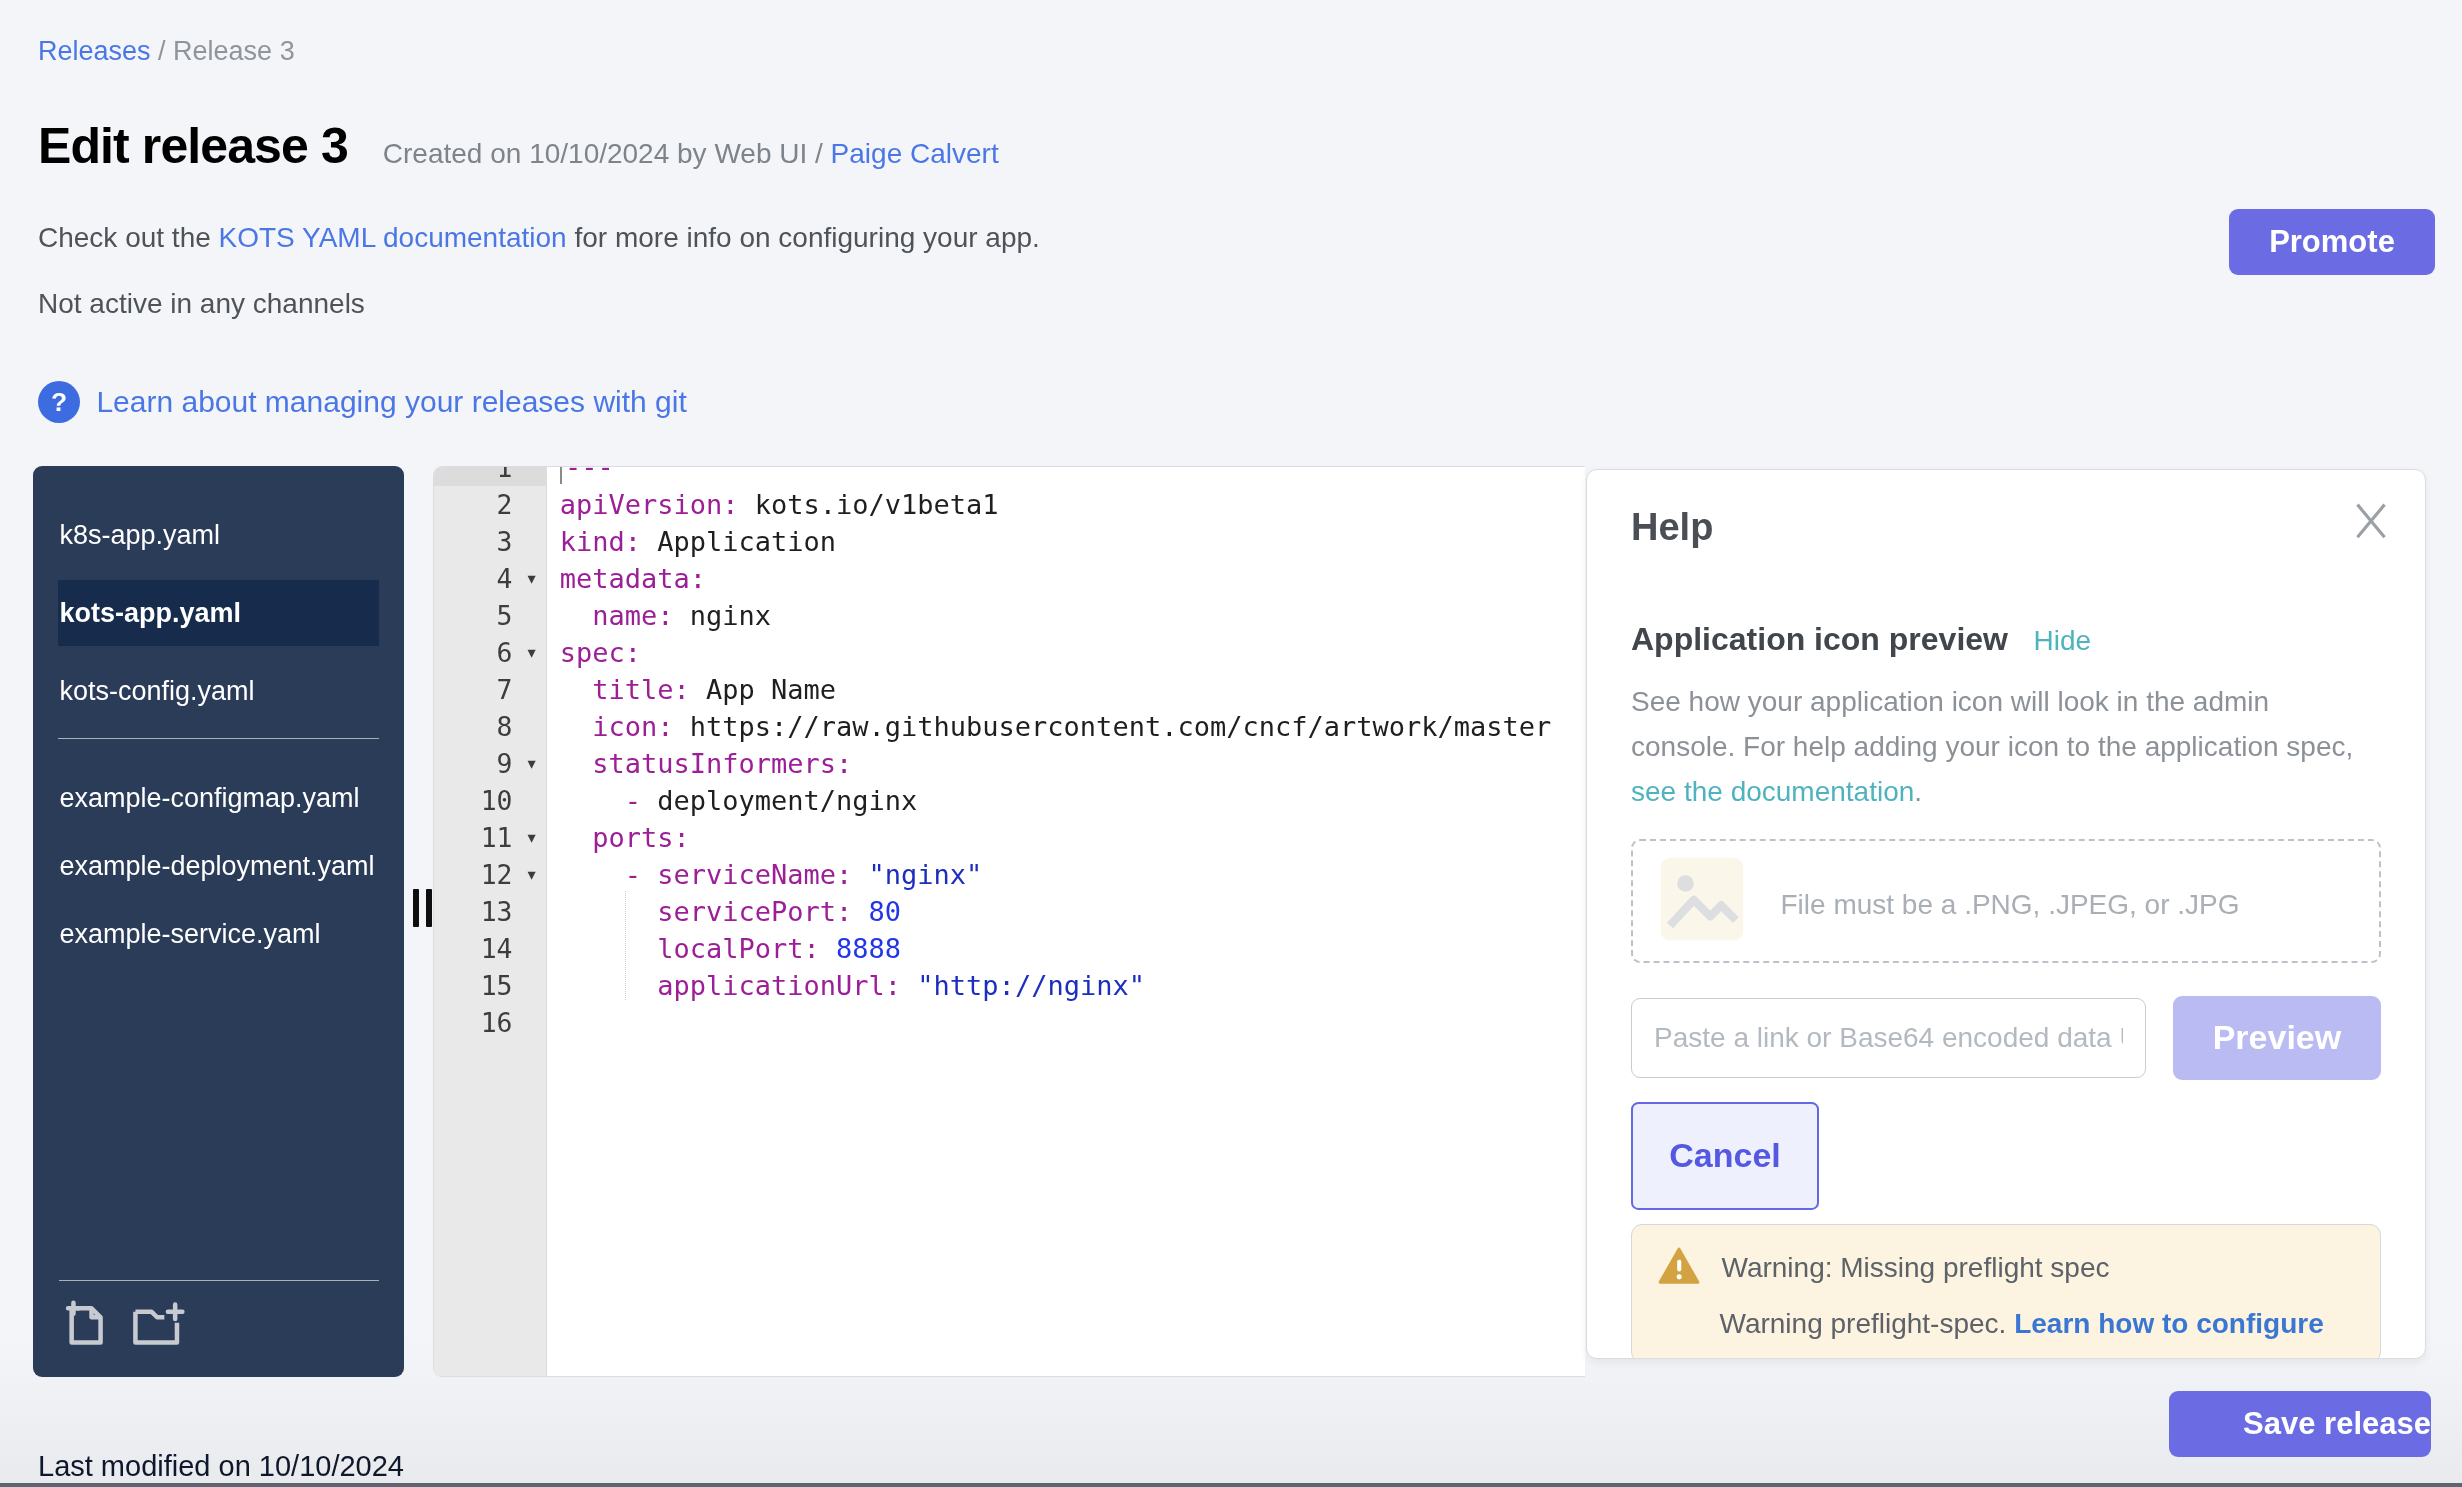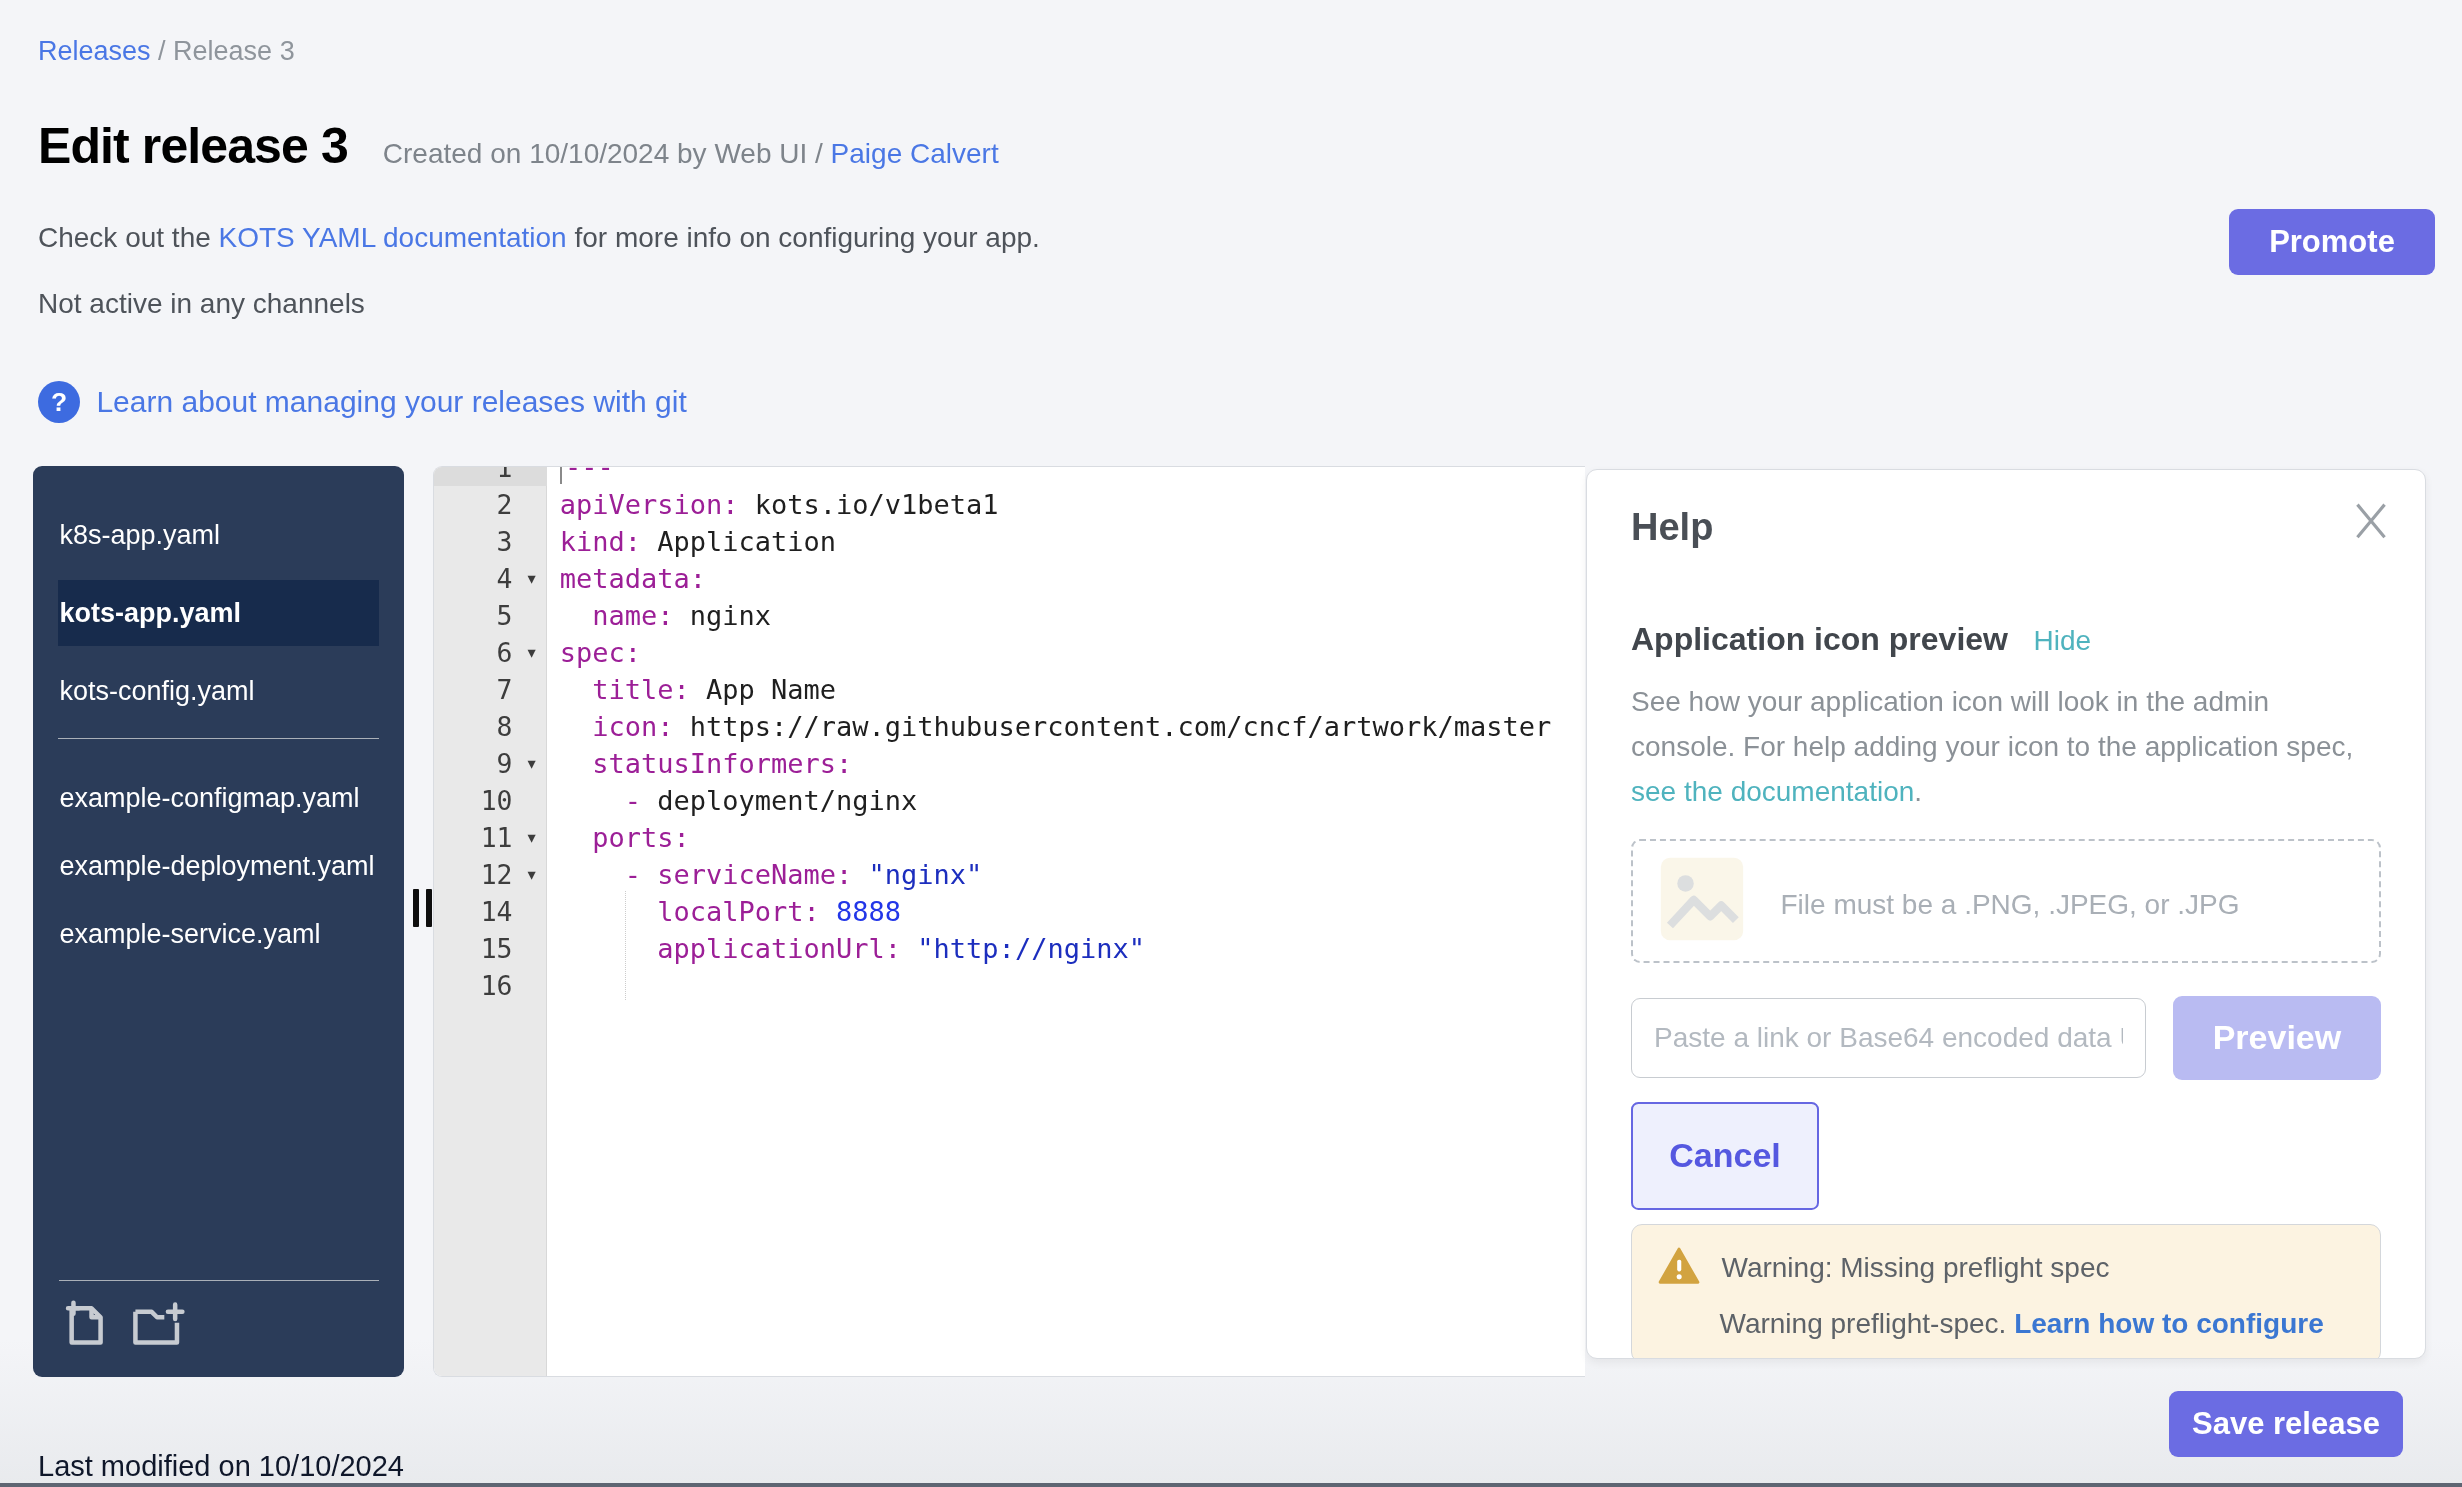--- a/index.html
+++ b/index.html
@@ -115,23 +115,23 @@
     background:var(--warning-bg,#fcf3e1); padding:22px 25.5px 22px 25.5px;
   }
   .warn-line1 { display:flex; align-items:center; gap:22px; }
   .warn-text { font-size:28px; color:#5d6268; }
   .warn-line2 { margin-top:20px; margin-left:62px; font-size:28px; color:#5d6268; }
   .warn-line2 a { color:#3b77d2; font-weight:600; text-decoration:none; cursor:pointer; }
 
   
   .footer-modified { position:absolute; left:38px; top:1410px; font-size:29px; color:#0f172a;margin-top:40px; }
   .btn-save {
-    position:absolute; left:2169px; top:1391px; width:234px; height:66px;
+    position:absolute; left:2169px; top:1391px; width:262px; height:66px;
     background:var(--accent,#6b6ce3); border:none; border-radius:9px;
-    color:#fff; font-size:31px; font-weight:700; font-family:inherit; cursor:pointer;
+    color:#fff; font-size:31px; font-weight:700; font-family:inherit; cursor:pointer;text-align:right;
   }
   .bottom-strip { position:absolute; left:0; right:0; bottom:0; height:4.6px; background:#454e5c; opacity:.85; }
 </style>
 </head>
 <body>
 
 <div class="breadcrumb">
   <span class="bc-link">Releases</span><span> / </span><span>Release 3</span>
 </div>
 
@@ -273,20 +273,27 @@
       </div>
       <div class="row">
         <span class="gutter-cell">
           <span class="ln">12</span>
           <span class="fold">▾</span>
         </span>
         <span class="code"><span class="tok-val">    </span><span class="tok-dash">- </span><span class="tok-key">serviceName:</span><span class="tok-val"> </span><span class="tok-str">"nginx"</span></span>
       </div>
       <div class="row">
         <span class="gutter-cell">
+          <span class="ln">13</span>
+          <span class="fold"></span>
+        </span>
+        <span class="code"><span class="tok-val">      </span><span class="tok-key">servicePort:</span><span class="tok-val"> </span><span class="tok-num">80</span></span>
+      </div>
+      <div class="row">
+        <span class="gutter-cell">
           <span class="ln">14</span>
           <span class="fold"></span>
         </span>
         <span class="code"><span class="tok-val">      </span><span class="tok-key">localPort:</span><span class="tok-val"> </span><span class="tok-num">8888</span></span>
       </div>
       <div class="row">
         <span class="gutter-cell">
           <span class="ln">15</span>
           <span class="fold"></span>
         </span>

